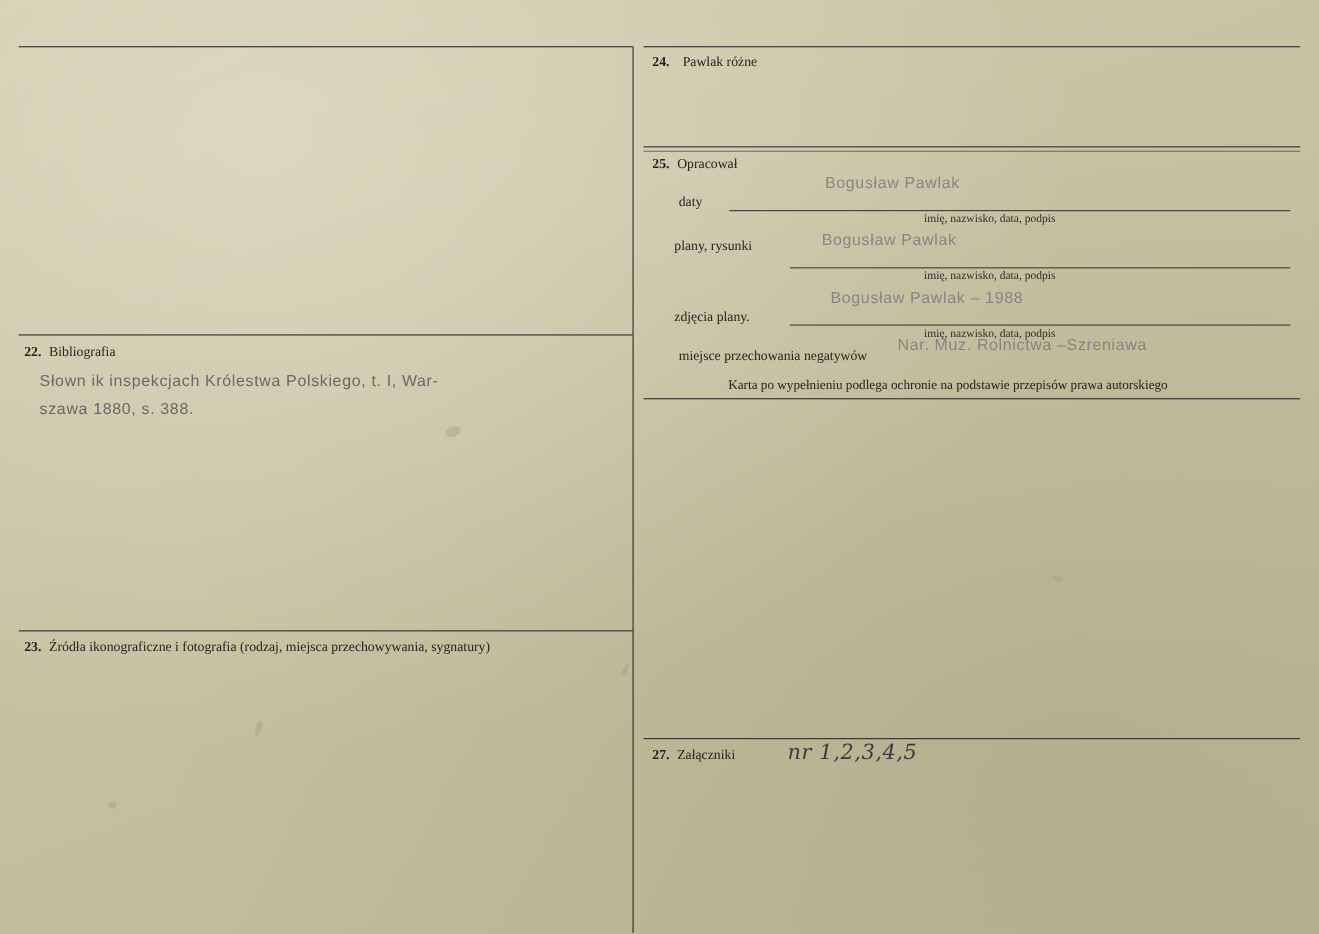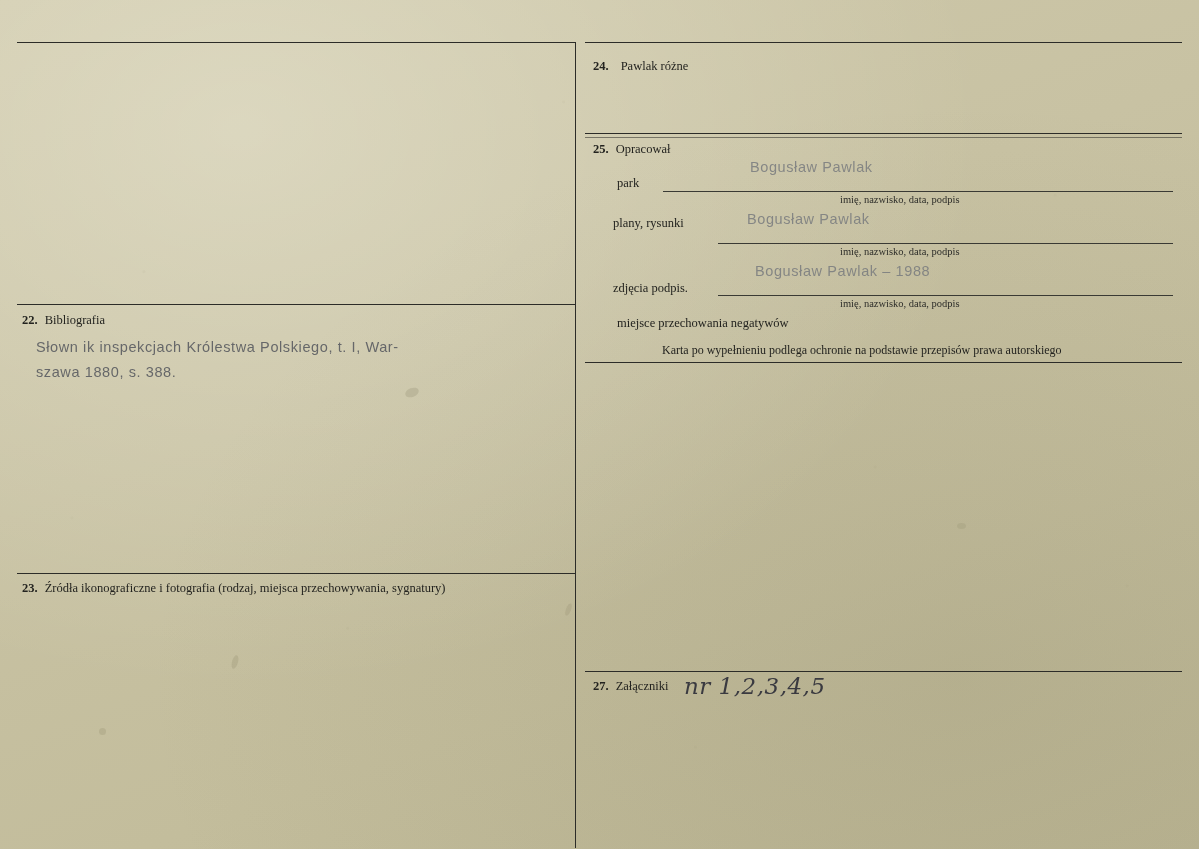--- a/index.html
+++ b/index.html
@@ -80,21 +80,22 @@
   
   .hand {
     font-family: "DejaVu Serif", serif;
     font-style: italic;
     font-size: 20px;
     color: #3a3a40;
     white-space: nowrap;
     letter-spacing: 0.5px;
   }
   .hand.small {
-    font-size: 23px;
+    font-size: 19px;
+    margin-left: 32px;
   }
   .caption {
     font-family: "Liberation Serif", serif;
     font-size: 10.5px;
     color: #2d2d29;
     white-space: nowrap;
   }
   .dotline {
     position: absolute;
     border-bottom: 1px solid #3a3a34;
@@ -148,46 +149,47 @@
     <span class="field-label">Bibliografia</span>
   </div>
   <div class="typed" style="position:absolute; left:36px; top:339px;">Słown ik inspekcjach Królestwa Polskiego, t. I, War-</div>
   <div class="typed" style="position:absolute; left:36px; top:364px;">szawa 1880, s. 388.</div>
 
   <div class="label-row" style="left:22px; top:581px;">
     <span class="field-no">23.</span>
     <span class="field-label">Źródła ikonograficzne i fotografia (rodzaj, miejsca przechowywania, sygnatury)</span>
   </div>
 
-  <div class="label-row" style="left:593px; top:59px;gap:12px;">
+  <div class="label-row" style="left:593px; top:49px;gap:12px;">
     <span class="field-no">24.</span>
     <span class="field-label">Pawlak różne</span>
   </div>
 
   <div class="label-row" style="left:593px; top:142px;">
     <span class="field-no">25.</span>
     <span class="field-label">Opracował</span>
   </div>
 
-  <div class="field-label" style="position:absolute; left:617px; top:176px;">park</div>
+  <div class="field-label" style="position:absolute; left:617px; top:176px;">daty</div>
   <div class="dotline" style="left:663px; top:191px; width:510px;"></div>
   <div class="typed light" style="position:absolute; left:750px; top:159px;">Bogusław Pawlak</div>
   <div class="caption" style="position:absolute; left:840px; top:194px;">imię, nazwisko, data, podpis</div>
 
   <div class="field-label" style="position:absolute; left:613px; top:216px;">plany, rysunki</div>
   <div class="dotline" style="left:718px; top:243px; width:455px;"></div>
   <div class="typed light" style="position:absolute; left:747px; top:211px;">Bogusław Pawlak</div>
   <div class="caption" style="position:absolute; left:840px; top:246px;">imię, nazwisko, data, podpis</div>
 
-  <div class="field-label" style="position:absolute; left:613px; top:281px;">zdjęcia podpis.</div>
+  <div class="field-label" style="position:absolute; left:613px; top:281px;">zdjęcia plany.</div>
   <div class="dotline" style="left:718px; top:295px; width:455px;"></div>
   <div class="typed light" style="position:absolute; left:755px; top:263px;">Bogusław Pawlak – 1988</div>
   <div class="caption" style="position:absolute; left:840px; top:298px;">imię, nazwisko, data, podpis</div>
 
   <div class="field-label" style="position:absolute; left:617px; top:316px;">miejsce przechowania negatywów</div>
+  <div class="typed light" style="position:absolute; left:816px; top:306px;">Nar. Muz. Rolnictwa –Szreniawa</div>
 
   <div class="small-note" style="position:absolute; left:662px; top:343px;">Karta po wypełnieniu podlega ochronie na podstawie przepisów prawa autorskiego</div>
 
 
   <div class="label-row" style="left:593px; top:679px;">
     <span class="field-no">27.</span>
     <span class="field-label">Załączniki</span>
   </div>
   <div class="hand small" style="position:absolute; left:684px; top:673px;">nr 1,2,3,4,5</div>
 

